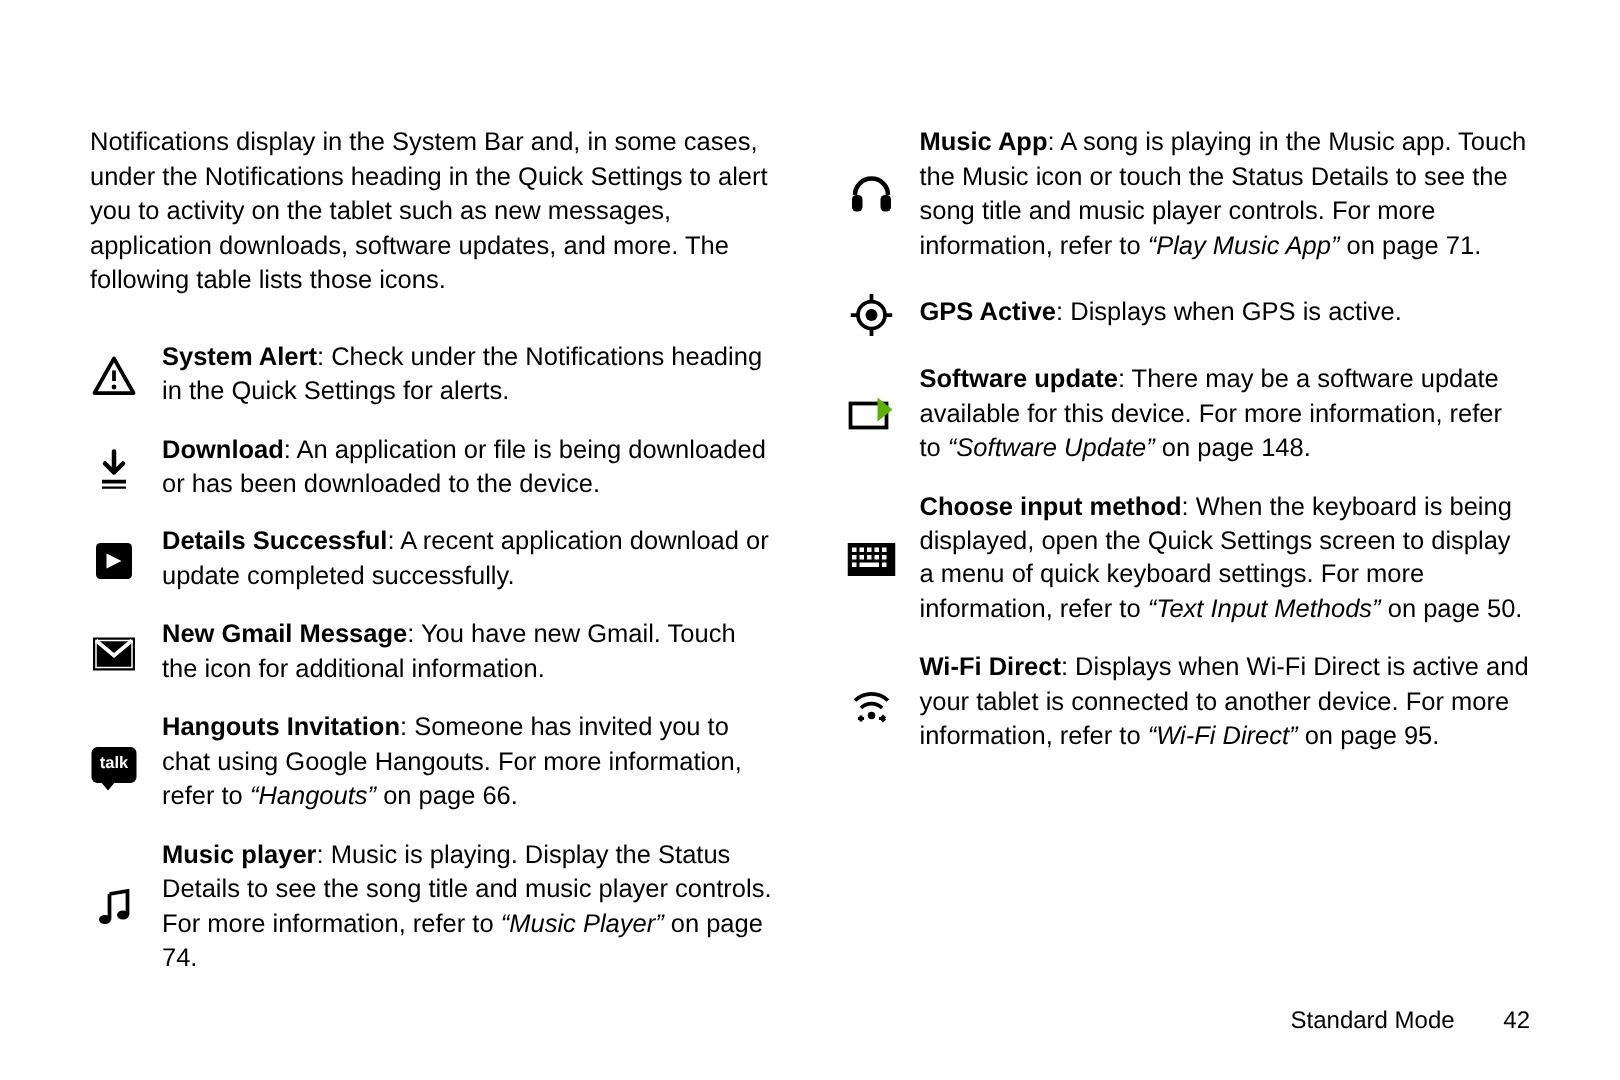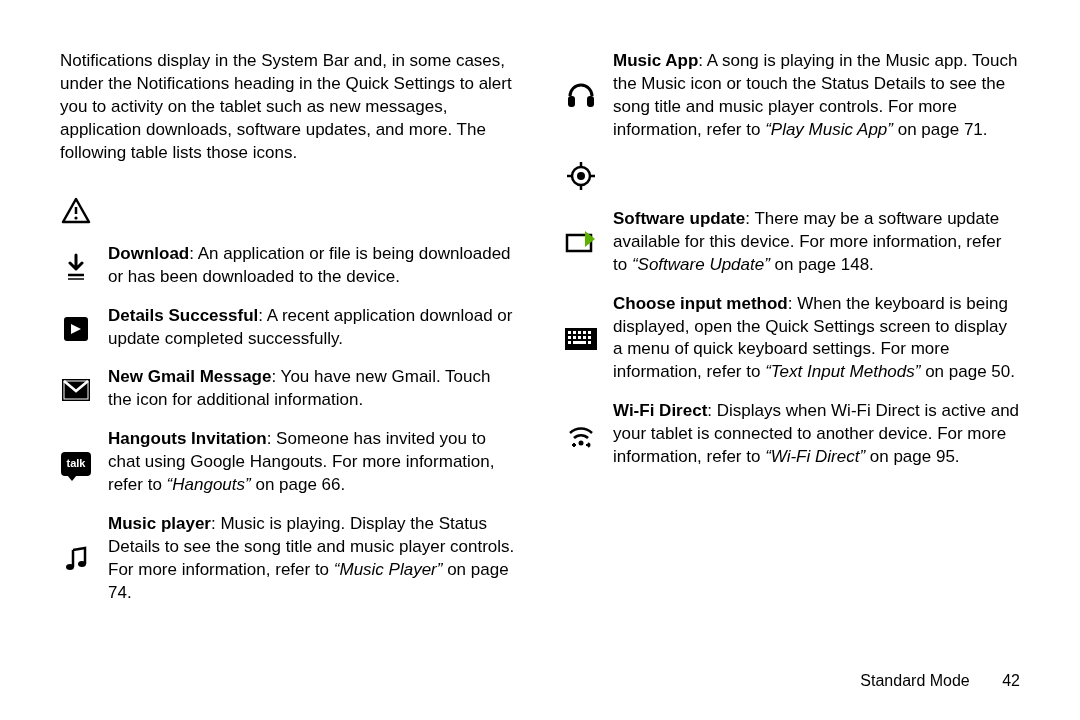--- a/index.html
+++ b/index.html
@@ -10,20 +10,21 @@
       font-family: Arial, Helvetica, sans-serif;
       font-size: 17px;
       line-height: 1.35;
       color: #000;
       padding: 50px 60px 30px 60px;
       position: relative;
     }
     .columns {
       display: flex;
       gap: 50px;
+      margin-top: 34px;
     }
     .col {
       flex: 1;
       min-width: 0;
     }
     .intro {
       margin-bottom: 28px;
     }
     .entry {
       display: flex;
@@ -77,20 +78,21 @@
     <p class="intro">Notifications display in the System Bar and, in some cases, under the Notifications heading in the Quick Settings to alert you to activity on the tablet such as new messages, application downloads, software updates, and more. The following table lists those icons.</p>
 
     <div class="entry">
       <div class="icon-box">
         <svg width="30" height="28" viewBox="0 0 30 28">
             <path d="M15 2 L28 25 L2 25 Z" fill="none" stroke="#000" stroke-width="2.5" stroke-linejoin="round"></path>
             <line x1="15" y1="10" x2="15" y2="17" stroke="#000" stroke-width="2.5"></line>
             <circle cx="15" cy="21" r="1.6" fill="#000"></circle>
           </svg>
       </div>
+      <div class="txt"><span class="term">System Alert</span><span>: Check under the Notifications heading in the Quick Settings for alerts.</span></div>
     </div>
 
     <div class="entry">
       <div class="icon-box">
         <svg width="24" height="28" viewBox="0 0 24 28">
             <path d="M12 2 L12 16 M12 16 L6 10 M12 16 L18 10" stroke="#000" stroke-width="3" fill="none" stroke-linecap="round"></path>
             <line x1="4" y1="22" x2="20" y2="22" stroke="#000" stroke-width="2.5"></line>
             <line x1="4" y1="26" x2="20" y2="26" stroke="#000" stroke-width="1.5"></line>
           </svg>
       </div>
@@ -155,20 +157,21 @@
       <div class="icon-box">
         <svg width="28" height="28" viewBox="0 0 28 28">
             <circle cx="14" cy="14" r="9" fill="none" stroke="#000" stroke-width="2.5"></circle>
             <circle cx="14" cy="14" r="4" fill="#000"></circle>
             <line x1="14" y1="0" x2="14" y2="5" stroke="#000" stroke-width="2.5"></line>
             <line x1="14" y1="23" x2="14" y2="28" stroke="#000" stroke-width="2.5"></line>
             <line x1="0" y1="14" x2="5" y2="14" stroke="#000" stroke-width="2.5"></line>
             <line x1="23" y1="14" x2="28" y2="14" stroke="#000" stroke-width="2.5"></line>
           </svg>
       </div>
+      <div class="txt"><span class="term">GPS Active</span><span>: Displays when GPS is active.</span></div>
     </div>
 
     <div class="entry">
       <div class="icon-box">
         <svg width="32" height="24" viewBox="0 0 32 24">
             <rect x="2" y="4" width="24" height="16" fill="none" stroke="#000" stroke-width="2.5"></rect>
             <path d="M20 4 L20 0 L30 8 L20 16 L20 12" fill="#5cb000"></path>
           </svg>
       </div>
       <div class="txt"><span class="term">Software update</span><span>: There may be a software update available for this device. For more information, refer to </span><span class="link">“Software Update”</span><span> on page 148.</span></div>

